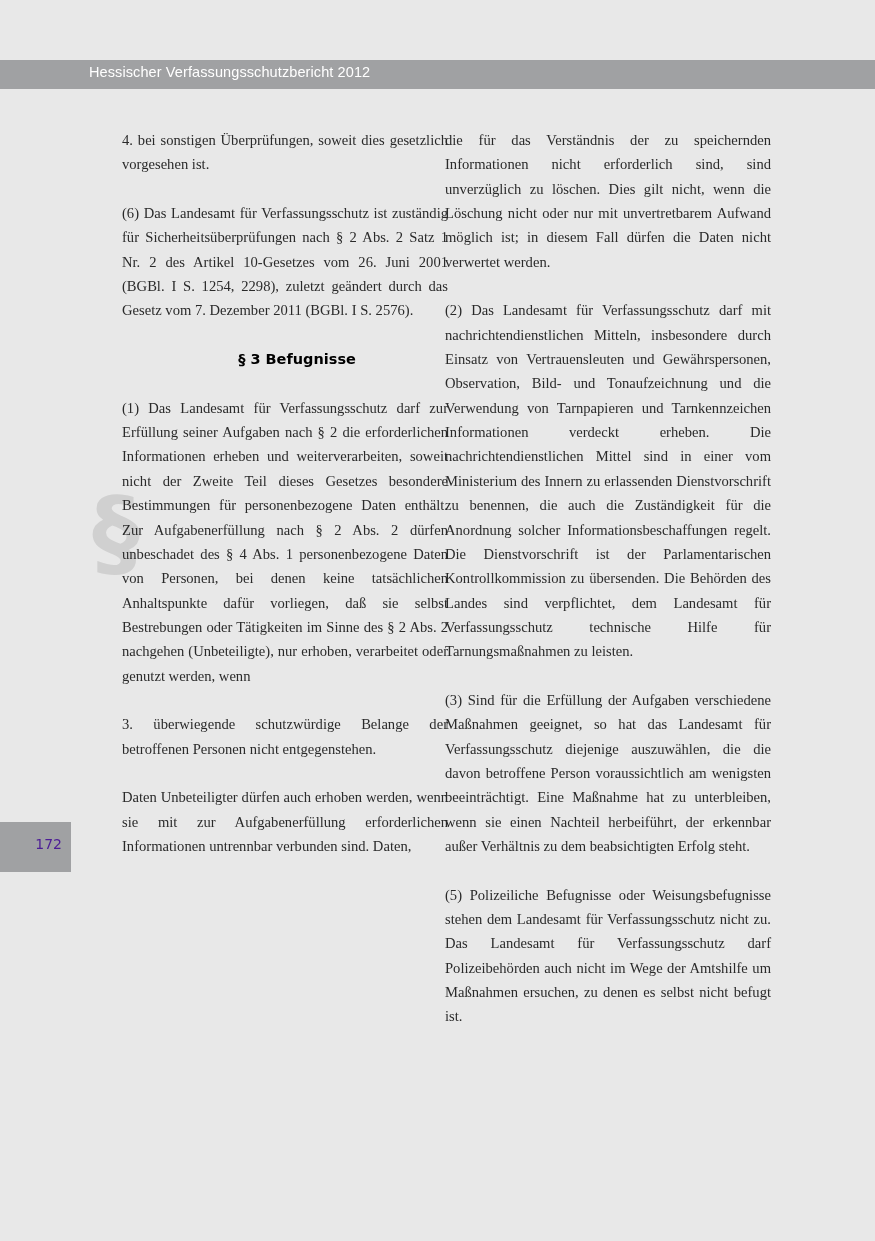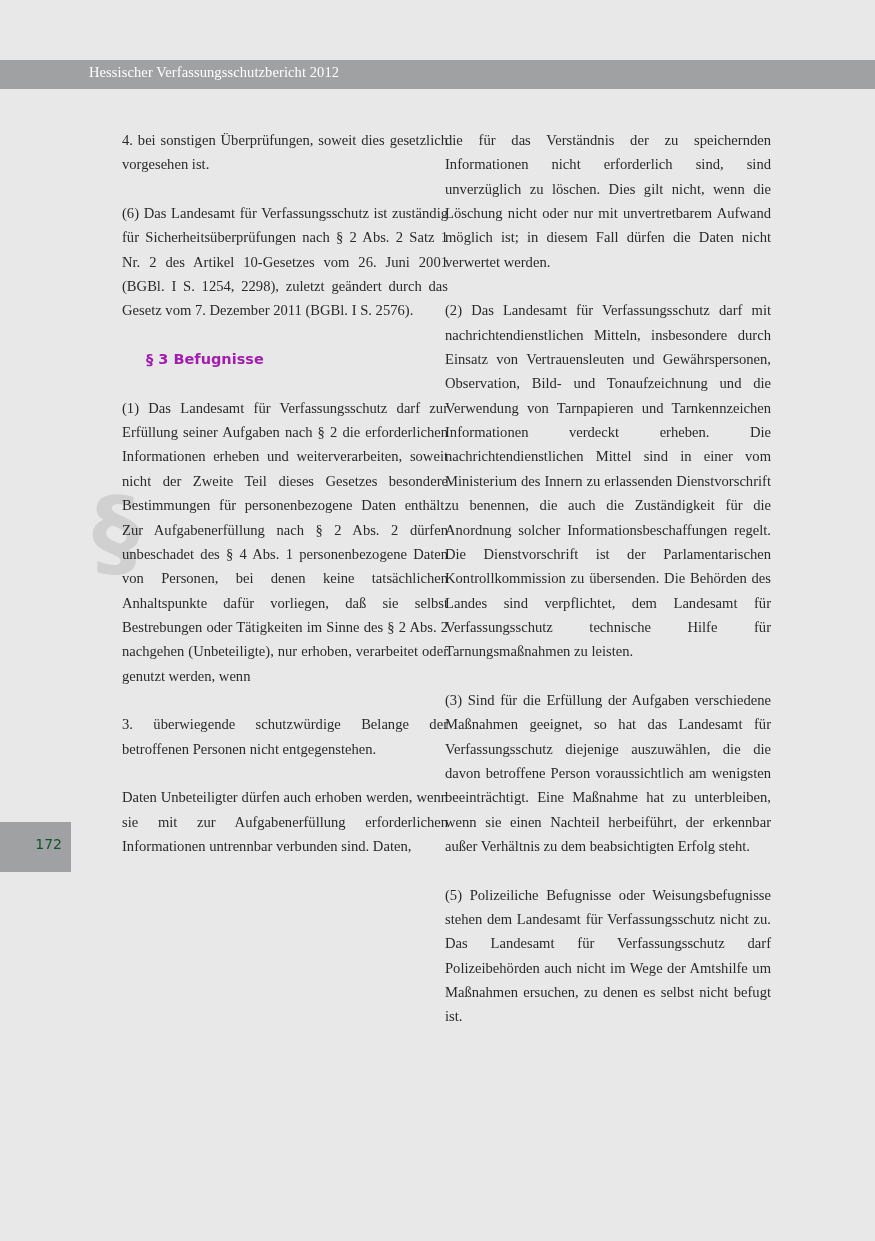--- a/index.html
+++ b/index.html
@@ -8,44 +8,44 @@
     background: #e8e8e8;
     font-family: "Liberation Serif", "DejaVu Serif", serif;
     color: #2a2a2a;
   }
   .header-bar {
     position: absolute; left: 0; top: 60px; width: 875px; height: 29px;
     background: #a0a1a3;
   }
   .header-title {
     position: absolute; left: 89px; top: 4px;
-    font-family: Liberation Serif, serif;
+    font-family: Liberation Sans, sans-serif;
     font-size: 14.5px; color: #ffffff; letter-spacing: 0.1px;
   }
   .page-tab {
     position: absolute; left: 0; top: 822px; width: 71px; height: 50px;
     background: #a0a1a3;
   }
   .page-number {
     position: absolute; right: 9px; top: 14px;
     font-family: "DejaVu Sans", "Liberation Sans", sans-serif;
-    font-size: 14px; color: #14532d;
+    font-size: 14px; color: #4c1d95;
   }
   .column {
     position: absolute; top: 128px; width: 326px;
     font-size: 14.6px; line-height: 24.35px; text-align: justify;
     hyphens: manual;
   }
   .col-left { left: 88px; margin-left: 34px; }
   .col-right { left: 445px; }
   .column p { margin: 0 0 24.35px 0; }
   .section-heading {
     font-family: "DejaVu Sans", "Liberation Sans", sans-serif;
-    font-size: 14.5px; font-weight: bold; color: #a21caf;
-    text-align: left; margin: 0 0 24.35px 0; padding-left: 24px;
+    font-size: 14.5px; font-weight: bold; color: #000000;
+    text-align: center; margin: 0 0 24.35px 0; padding-left: 24px;
     position: relative;
   }
   .section-mark {
     position: absolute; left: 92px; top: 485px;
     font-family: "DejaVu Sans", "Liberation Sans", sans-serif;
     font-size: 96px; font-weight: bold; color: #d0d0d0;
     line-height: 1; z-index: 0;
   }
   .column { z-index: 1; }
 </style>

